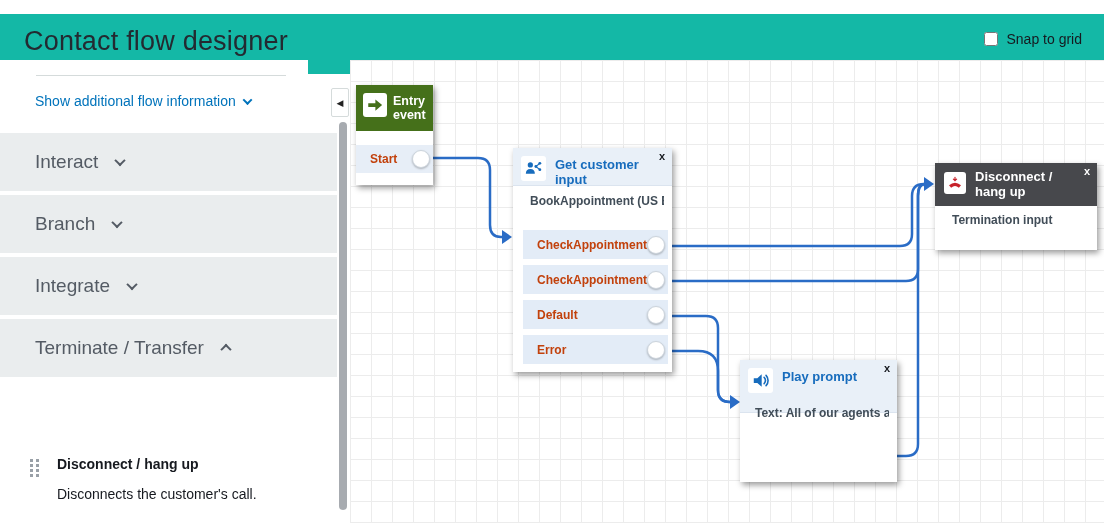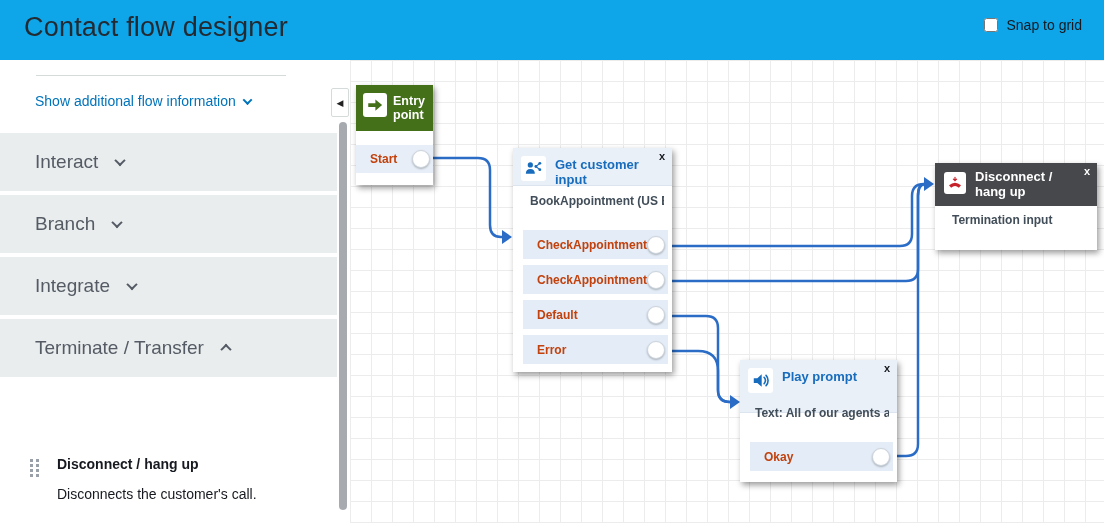--- a/index.html
+++ b/index.html
@@ -1,21 +1,21 @@
 <!DOCTYPE html>
 <html><head>
 <meta charset="utf-8">
 <style>
   * { margin:0; padding:0; box-sizing:border-box; }
   html,body { width:1104px; height:523px; overflow:hidden; background:#fff;
               font-family:"Liberation Sans", sans-serif; color:#16191f; }
   .app { position:relative; width:1104px; height:523px; }
 
   
-  .header { position:absolute; left:0; top:0; width:100%; height:60px; background:#0ea5e9; }
+  .header { position:absolute; left:0; top:14px; width:100%; height:60px; background:#14b8a6; }
   .page-title { position:absolute; left:24px; top:12px; font-size:27px; font-weight:500; color:#232a31; letter-spacing:.2px; }
   .snap { position:absolute; right:22px; top:17px; display:flex; align-items:center; gap:9px; font-size:14px; color:#16191f; }
   .snap input { width:14px; height:14px; accent-color:#687078; }
 
   
   .sidebar { position:absolute; left:0; top:60px; width:308px; height:463px; background:#fff; }
   .sidebar-divider { position:absolute; left:36px; top:15px; width:250px; height:1px; background:#d5dbdb; }
   .flow-info-link { position:absolute; left:35px; top:33px; font-size:14px; color:#0073bb; cursor:pointer; display:flex; align-items:center; gap:8px; }
   .chev { display:inline-block; width:7px; height:7px; border-right:2px solid currentColor; border-bottom:2px solid currentColor; transform:rotate(45deg) translate(-1px,-1px); }
   .chev.up { transform:rotate(-135deg) translate(-1px,-1px); }
@@ -157,21 +157,21 @@
       </g>
     </svg>
 
     <div class="node entry">
       <div class="node-header entry-header">
         <span class="icon-box">
           <svg width="18" height="18" viewBox="0 0 24 24">
               <path d="M3 9.5 h9.5 v-5 l9 7.5 -9 7.5 v-5 H3 z" fill="#45701a"></path>
             </svg>
         </span>
-        <span class="entry-title">Entry point</span>
+        <span class="entry-title">Entry event</span>
       </div>
       <div class="out-row entry-row">
         <span>Start</span>
         <span class="connector"></span>
       </div>
     </div>
 
     <div class="node gci">
       <div class="node-header blue-header" style="height:38px;">
         <span class="icon-box">
@@ -211,24 +211,20 @@
         <span class="icon-box">
           <svg width="19" height="19" viewBox="0 0 24 24">
             <path d="M3.5 9 h4.5 L13.5 4 v16 L8 15 H3.5 z" fill="#176cbd"></path>
             <path d="M16.5 8 a6 6 0 0 1 0 8 M19 5.5 a9.5 9.5 0 0 1 0 13" stroke="#176cbd" stroke-width="2" fill="none" stroke-linecap="round"></path>
           </svg>
         </span>
         <span class="node-title blue-title">Play prompt</span>
         <span class="close-x">x</span>
       </div>
       <div class="subtitle">Text: All of our agents are ...</div>
-      <div class="out-row row1">
-        <span>Okay</span>
-        <span class="connector"></span>
-      </div>
     </div>
 
     <div class="node disc">
       <div class="node-header disc-header">
         <span class="icon-box">
           <svg width="16" height="16" viewBox="0 0 24 24">
             <path d="M3 15.5 q9-8 18 0 l-3.2 3.5 q-5.8-5-11.6 0 z" fill="#c7222a"></path>
             <path d="M12 3.5 v5 M12 8.5 l-2.4-2.4 M12 8.5 l2.4-2.4" stroke="#c7222a" stroke-width="1.8" fill="none" stroke-linecap="round"></path>
           </svg>
         </span>

